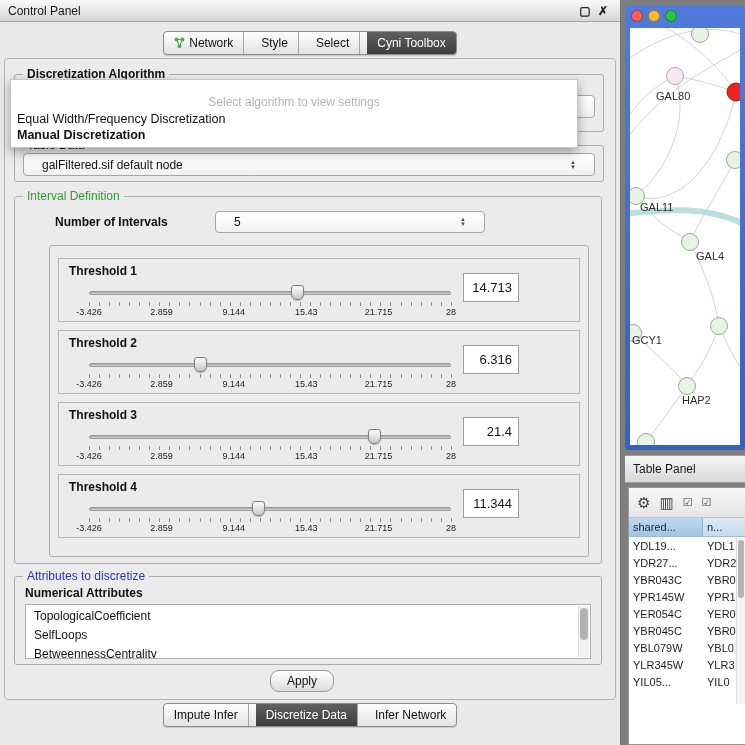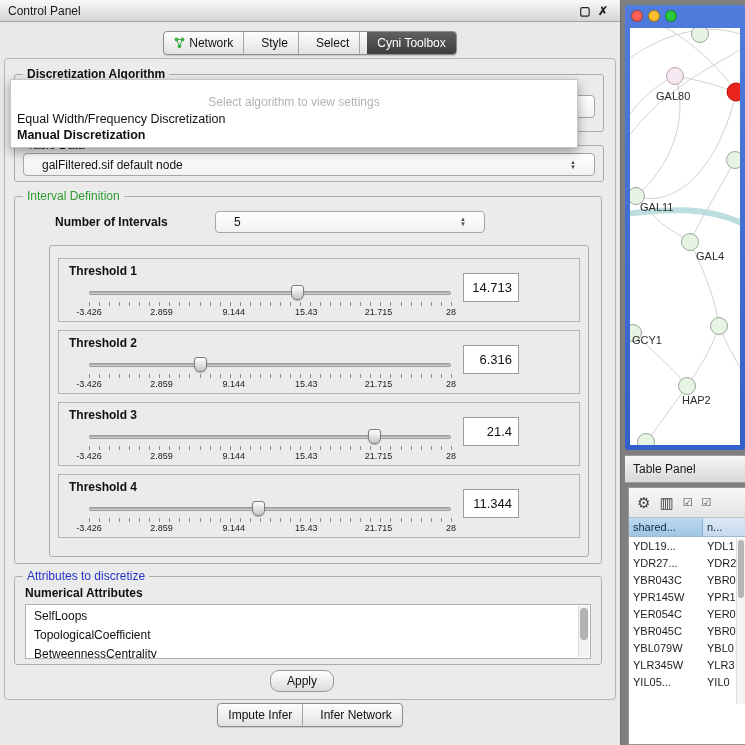--- a/index.html
+++ b/index.html
@@ -252,36 +252,39 @@
           </div>
       </div>
     </div>
 
     <div class="group attr-group">
       <span class="group-title blue">Attributes to discretize</span>
       <span class="attr-subtitle">Numerical Attributes</span>
       <div class="listbox">
         <div>
 
-        <div class="list-item">SelfLoops</div>
-            <div class="list-item">TopologicalCoefficient</div>
+        <div class="list-item">TopologicalCoefficient</div>
+            <div class="list-item">SelfLoops</div>
             <div class="list-item">BetweennessCentrality</div>
           </div>
         <div class="list-scroll">
           <div class="list-thumb"></div>
         </div>
       </div>
     </div>
 
     <div class="apply-btn">Apply</div>
 
     <div class="bottom-tabs">
       <div class="seg">
         <div class="tab">
             <span>Impute Infer</span>
+          </div>
+        <div class="tab selected">
+            <span>Discretize Data</span>
           </div>
         <div class="tab">
             <span>Infer Network</span>
           </div>
       </div>
     </div>
   </section>
 
   <section class="network-window">
     <div class="traffic">

